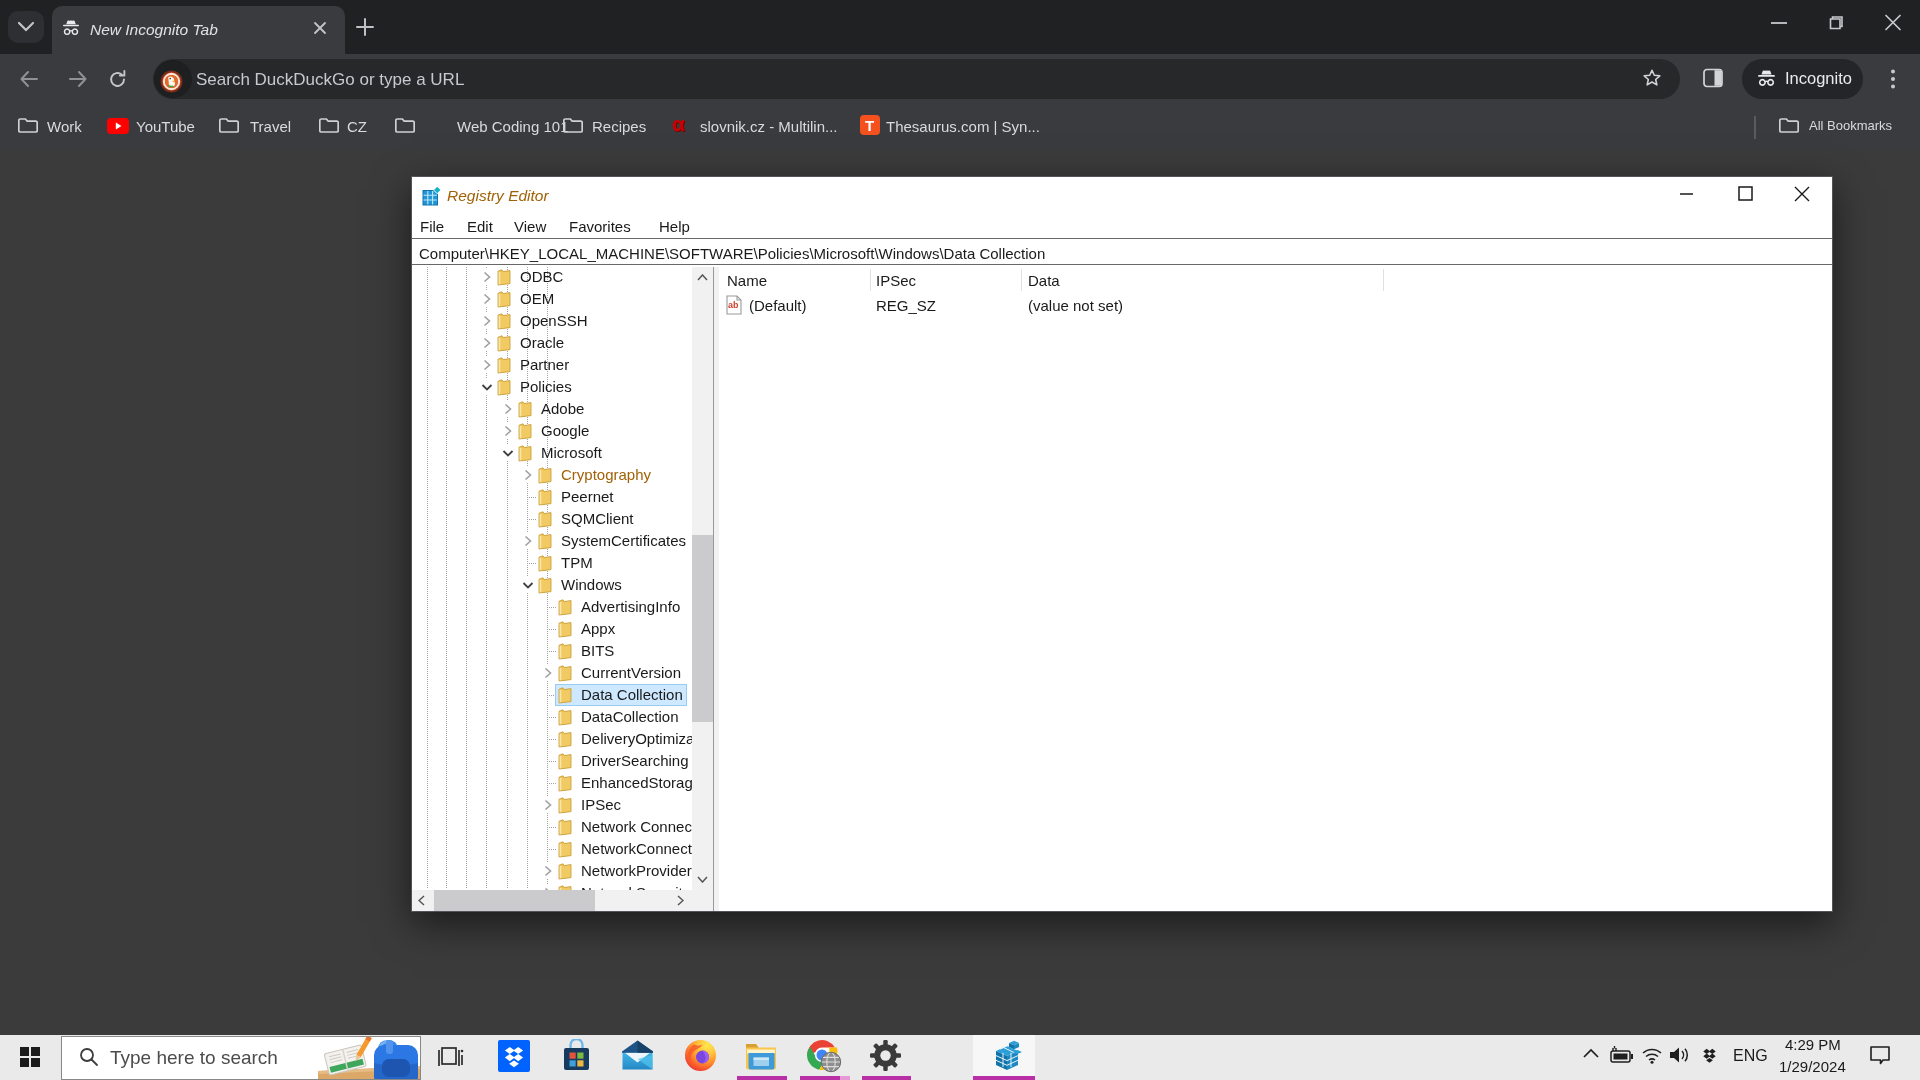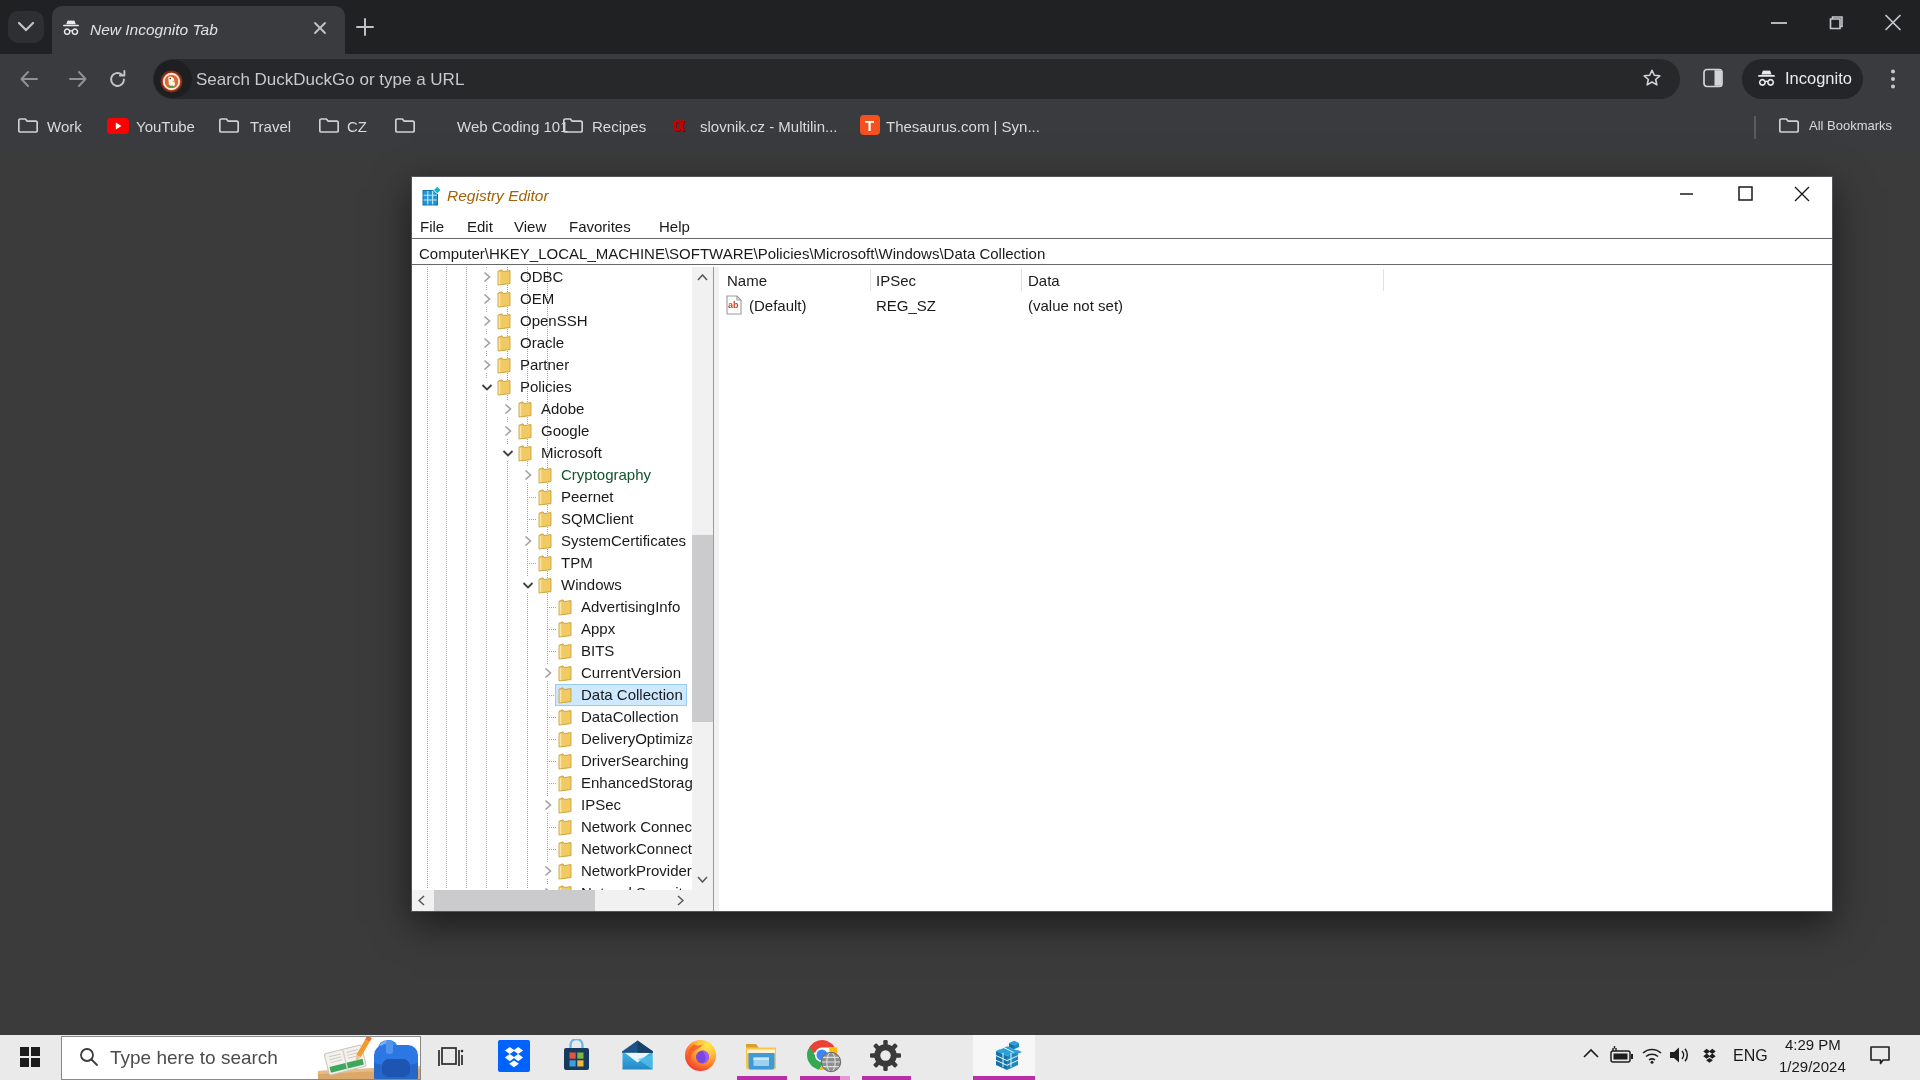--- a/index.html
+++ b/index.html
@@ -260,21 +260,21 @@
 <div class="a" style="left:109px;top:200px;width:13px;height:16px;background:#fff;"></div>
 <svg class="a" style="left:112px;top:202px" width="8" height="12" viewBox="0 0 8 12">
       <path d="M1.5 1.5 L6.5 6 L1.5 10.5" stroke="#a0a0a0" stroke-width="1.6" fill="none"></path>
     </svg>
 <svg class="a" style="left:126px;top:200px" width="14" height="17" viewBox="0 0 14 17">
 <path d="M1 2.2 L5 0.8 L6.2 2.6 L13 1.6 V14.6 L1 16 Z" fill="#eec052"></path>
 <path d="M1 2.2 L3.6 3 V16 L1 16 Z" fill="#f9e6a6"></path>
 <path d="M3.6 3 L13 1.8 V14.6 L3.6 16 Z" fill="#f2ca64"></path>
 <path d="M1 2.2 L5 0.8 L6.2 2.6 L13 1.6 V14.6 L1 16 Z" fill="none" stroke="#c9a03c" stroke-width="0.9" stroke-linejoin="round"></path>
     </svg>
-<div class="a txt" style="left:149px;top:199px;font-size:15px;color:#14532d;">Cryptography</div>
+<div class="a txt" style="left:149px;top:199px;font-size:15px;color:#a16207;">Cryptography</div>
 <div class="a" style="left:115px;top:230px;width:10px;height:1px;background-image:repeating-linear-gradient(to right,#a3a3a3 0,#a3a3a3 1px,transparent 1px,transparent 2px);"></div>
 <svg class="a" style="left:126px;top:222px" width="14" height="17" viewBox="0 0 14 17">
 <path d="M1 2.2 L5 0.8 L6.2 2.6 L13 1.6 V14.6 L1 16 Z" fill="#eec052"></path>
 <path d="M1 2.2 L3.6 3 V16 L1 16 Z" fill="#f9e6a6"></path>
 <path d="M3.6 3 L13 1.8 V14.6 L3.6 16 Z" fill="#f2ca64"></path>
 <path d="M1 2.2 L5 0.8 L6.2 2.6 L13 1.6 V14.6 L1 16 Z" fill="none" stroke="#c9a03c" stroke-width="0.9" stroke-linejoin="round"></path>
     </svg>
 <div class="a txt" style="left:149px;top:221px;font-size:15px;color:#1a1a1a;">Peernet</div>
 <div class="a" style="left:115px;top:252px;width:10px;height:1px;background-image:repeating-linear-gradient(to right,#a3a3a3 0,#a3a3a3 1px,transparent 1px,transparent 2px);"></div>
 <svg class="a" style="left:126px;top:244px" width="14" height="17" viewBox="0 0 14 17">

